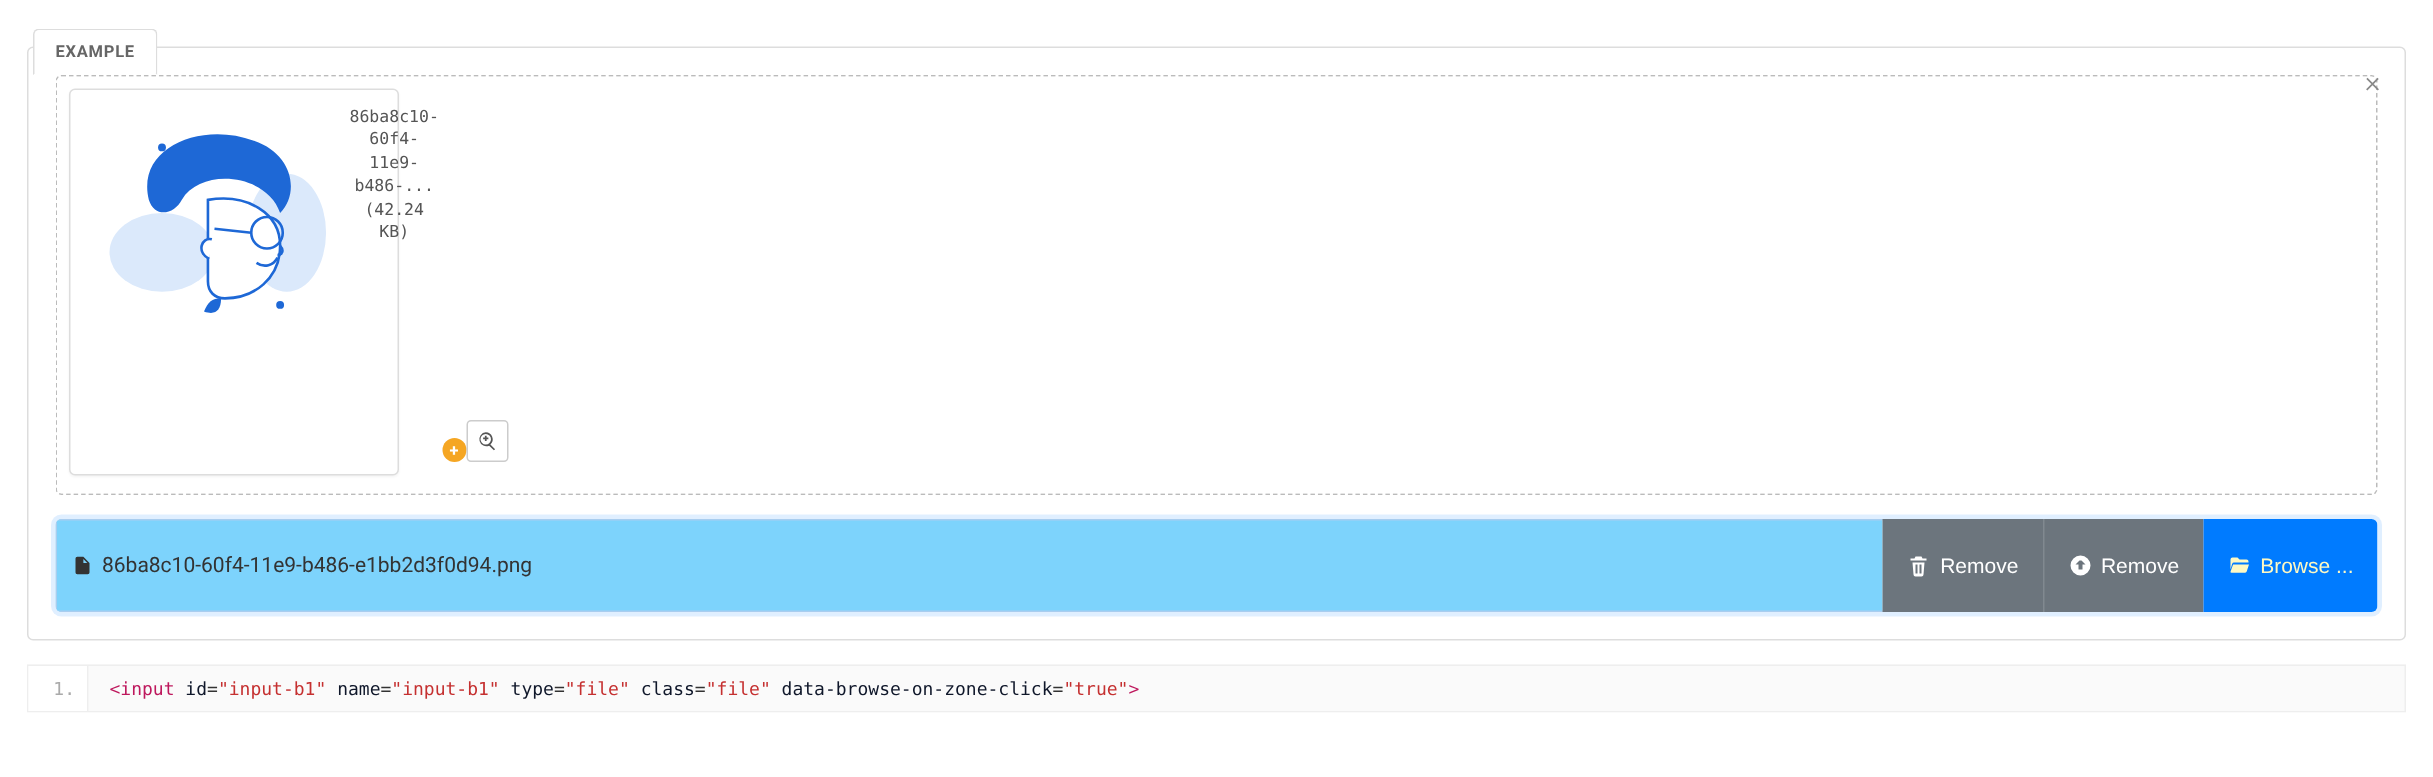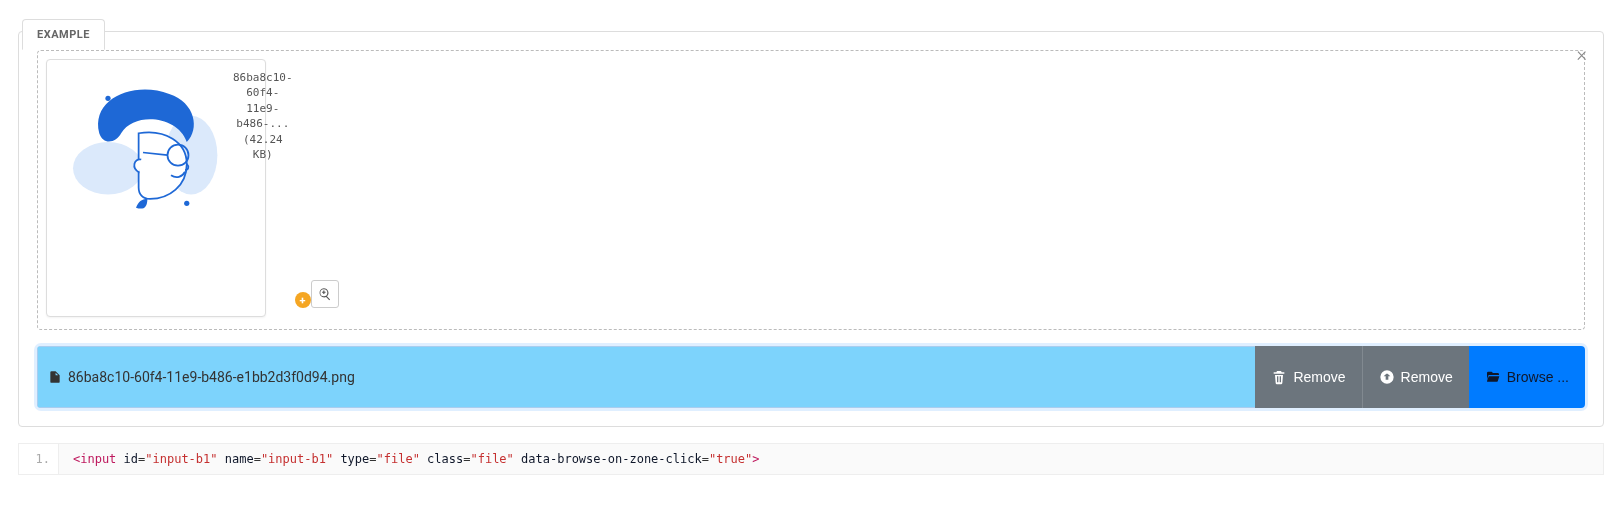--- a/index.html
+++ b/index.html
@@ -20,21 +20,21 @@
 .thumb-caption { text-align: center; font-family: Menlo, Consolas, monospace; font-size: 11px; color: #555; margin-top: 4px; line-height: 1.4; }
 .thumb-footer { margin-top: auto; display: flex; justify-content: space-between; align-items: flex-end; padding: 0 2px 2px 2px; }
 .status-dot { width: 16px; height: 16px; border-radius: 50%; background: #f5a623; display: flex; align-items: center; justify-content: center; color: #fff; font-size: 11px; font-weight: 700; }
 .zoom-btn { width: 28px; height: 28px; border: 1px solid #ccc; border-radius: 3px; background: #fff; display: flex; align-items: center; justify-content: center; cursor: pointer; color: #555; }
 
 .toolbar { display: flex; margin-top: 16px; border-radius: 4px; overflow: hidden; box-shadow: 0 0 0 3px rgba(0,123,255,0.12); }
 .filename-box { flex: 1; background: #7dd3fc; border: 1px solid #a9cdef; border-right: none; padding: 22px 10px; display: flex; align-items: center; gap: 6px; color: #333; font-size: 14px; }
 .btn { display: flex; align-items: center; gap: 6px; padding: 8px 16px; font-size: 14px; border: none; cursor: pointer; }
 .btn-dark { background: #6c757d; color: #fff; }
 .btn-dark + .btn-dark { border-left: 1px solid rgba(255,255,255,0.15); }
-.btn-primary { background: #007bff; color: #0f172a; }
+.btn-primary { background: #007bff; color: #fef9c3; }
 
 .code-block { margin: 16px 18px 0 18px; border: 1px solid #eee; background: #fafafa; display: flex; font-family: Menlo, Consolas, monospace; font-size: 12px; }
 .code-gutter { width: 40px; text-align: right; padding: 8px 8px 8px 0; color: #aaa; background: #fff; border-right: 1px solid #eee; }
 .code-line { padding: 8px 14px; white-space: pre; color: #333; }
 .tok-tag { color: #be185d; }
 .tok-attr { color: #0f172a; }
 .tok-str { color: #c53030; }
 
 .icon-svg { width: 16px; height: 16px; fill: currentColor; }
 .icon-sm { width: 14px; height: 14px; }

